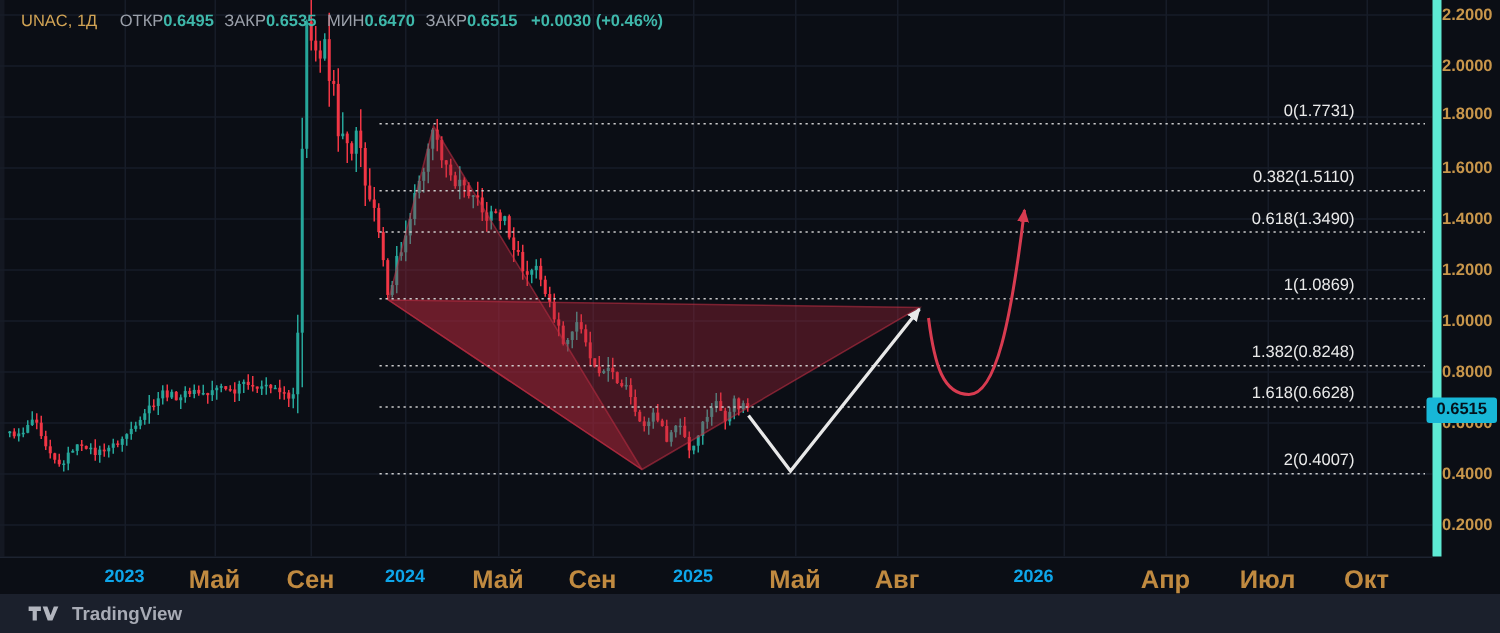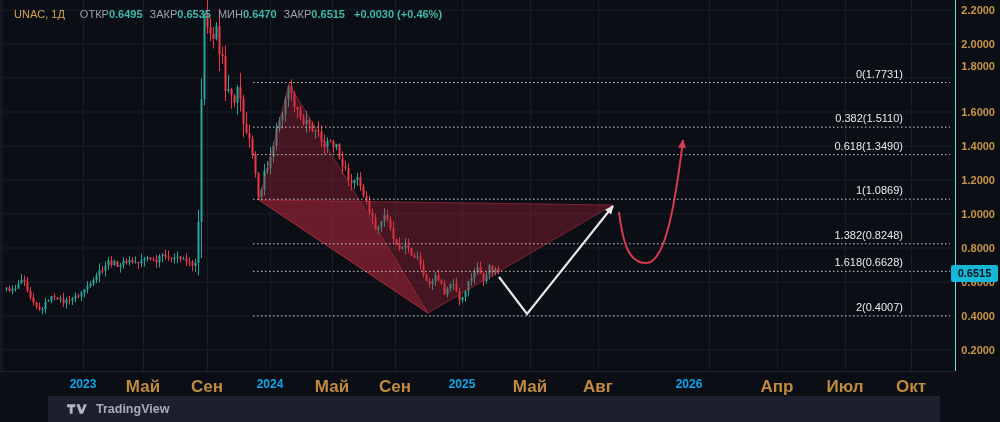--- a/index.html
+++ b/index.html
@@ -10,30 +10,30 @@
   .edge-strip{position:absolute;left:0;top:0;width:3px;height:371px;background:#1a1f2b;opacity:.6;}
   
   .ohlc-row{position:absolute;left:14px;top:8px;height:14px;white-space:nowrap;font-size:11px;z-index:6;}
   .ohlc-row .sym{color:#d2a455;font-weight:400;margin-right:8px;}
   .ohlc-row .lbl{color:#9ba0aa;font-weight:400;margin-left:7px;}
   .ohlc-row .val{color:#3fb8ab;font-weight:600;}
   .ohlc-row .chg{color:#3fb8ab;font-weight:600;margin-left:9px;}
   
   .fib-label{position:absolute;right:52px;font-size:11px;font-weight:500;color:#eaeaea;z-index:3;}
   
-  #price-axis{position:absolute;left:955px;top:0;width:45px;height:371px;border-left:1px solid #5eead4;}
+  #price-axis{position:absolute;left:955px;top:0;width:45px;height:371px;border-left:6px solid #5eead4;}
   .pa-label{position:absolute;right:5px;font-size:11px;font-weight:700;color:#c8964b;}
   #price-tag{position:absolute;left:951px;width:47px;height:17px;background:#17b7d7;color:#04121c;
              font-size:11px;font-weight:700;text-align:center;line-height:17px;border-radius:2px;z-index:7;}
   
   #time-axis{position:absolute;left:0;top:371px;width:955px;height:25px;border-top:1px solid #1d2330;}
   .ta-label{position:absolute;top:5px;transform:translateX(-50%);font-size:17px;font-weight:700;color:#c08a40;}
   .ta-label.year{font-size:12px;color:#0ea5e9;}
   
-  #footer{position:absolute;left:0;top:396px;width:892px;height:26px;background:#1b202c;display:flex;align-items:center;margin-left:48px;}
+  #footer{position:absolute;left:0;top:396px;width:1000px;height:26px;background:#1b202c;display:flex;align-items:center;}
   #footer .brand{color:#a8abb5;font-size:12.5px;font-weight:700;margin-left:8px;}
   #footer .logo{margin-left:18px;display:flex;align-items:center;}
 </style>
 </head>
 <body>
 
 <div id="app">
 
   <div id="chart">
     <div class="edge-strip"></div>
@@ -425,21 +425,21 @@
       <div class="fib-label" style="top: 300.881px;">2(0.4007)</div>
     </div>
 
   <div class="ohlc-row">
     <span class="sym">UNAC, 1Д</span><span class="lbl">ОТКР</span><span class="val">0.6495</span><span class="lbl">ЗАКР</span><span class="val">0.6535</span><span class="lbl">МИН</span><span class="val">0.6470</span><span class="lbl">ЗАКР</span><span class="val">0.6515</span><span class="chg">+0.0030 (+0.46%)</span>
   </div>
 
   <div id="price-axis">
       <span class="pa-label" style="top: 4px;">2.2000</span>
       <span class="pa-label" style="top: 38px;">2.0000</span>
-      <span class="pa-label" style="top: 60px; text-align: center;">1.8000</span>
+      <span class="pa-label" style="top: 70px; text-align: center;">1.8000</span>
       <span class="pa-label" style="top: 106px;">1.6000</span>
       <span class="pa-label" style="top: 140px;">1.4000</span>
       <span class="pa-label" style="top: 174px;">1.2000</span>
       <span class="pa-label" style="top: 208px;">1.0000</span>
       <span class="pa-label" style="top: 242px;">0.8000</span>
       <span class="pa-label" style="top: 276px;">0.6000</span>
       <span class="pa-label" style="top: 310px;">0.4000</span>
       <span class="pa-label" style="top: 344px;">0.2000</span>
     </div>
   <div id="price-tag" style="top: 265.245px;">0.6515</div>

